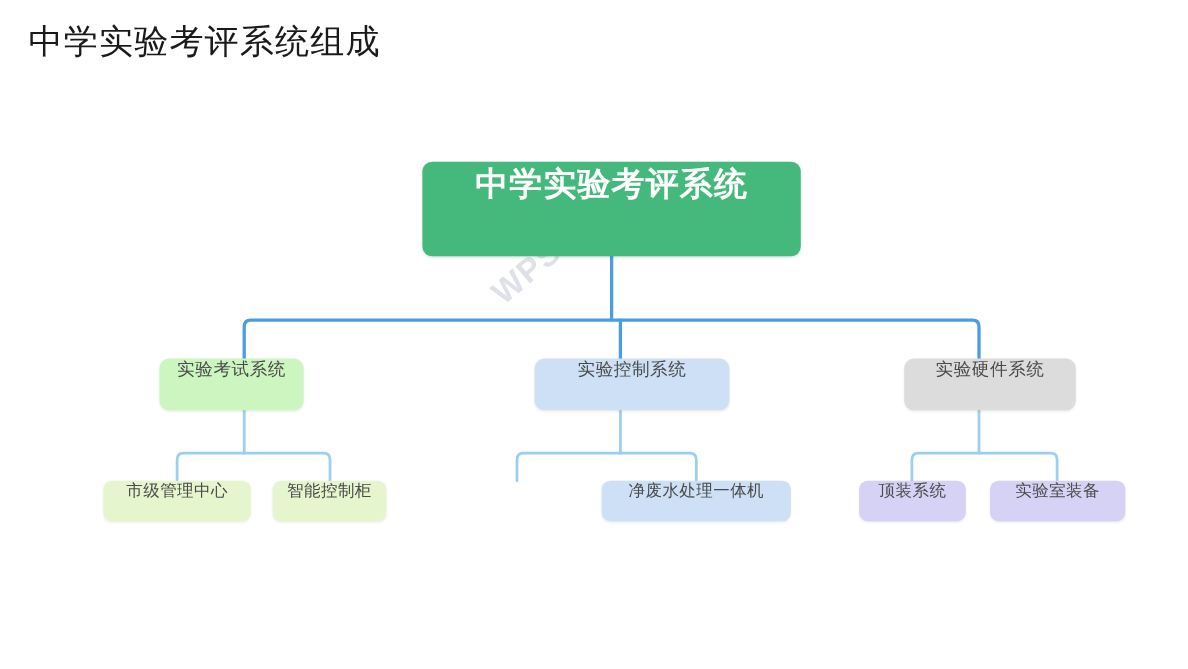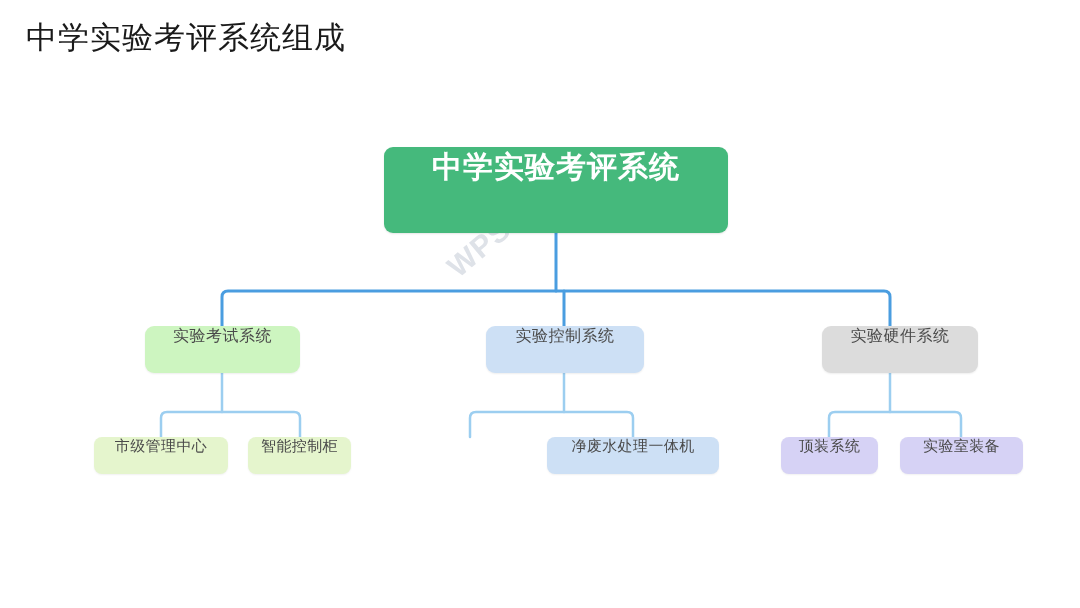--- a/index.html
+++ b/index.html
@@ -136,31 +136,31 @@
         <path d="M 813,437 L 813,418 Q 813,412 819,412 L 939,412 Q 945,412 945,418 L 945,437"></path>
       </g>
     </svg>
 
     <div id="watermark">WPS Mind</div>
 
     <div class="node root" style="left: 368px; top: 147px; width: 344px; height: 86px;">
       <span>中学实验考评系统</span>
     </div>
 
-    <div class="node lvl2" style="left: 129px; top: 326px; width: 155px; height: 47px; background: rgb(205, 245, 192);">
+    <div class="node lvl2" style="left: 129px; top: 326px; width: 131px; height: 47px; background: rgb(205, 245, 192);">
       <span>实验考试系统</span>
     </div>
     <div class="node lvl3" style="left: 78px; top: 437px; width: 134px; height: 37px; background: rgb(229, 245, 205);">
       <span>市级管理中心</span>
     </div>
     <div class="node lvl3" style="left: 232px; top: 437px; width: 103px; height: 37px; background: rgb(229, 245, 205);">
       <span>智能控制柜</span>
     </div>
 
-    <div class="node lvl2" style="left: 470px; top: 326px; width: 158px; height: 47px; background: rgb(205, 224, 245);">
+    <div class="node lvl2" style="left: 470px; top: 326px; width: 177px; height: 47px; background: rgb(205, 224, 245);">
       <span>实验控制系统</span>
     </div>
     <div class="node lvl3" style="left: 531px; top: 437px; width: 172px; height: 37px; background: rgb(205, 224, 245);">
       <span>净废水处理一体机</span>
     </div>
 
     <div class="node lvl2" style="left: 806px; top: 326px; width: 156px; height: 47px; background: rgb(220, 220, 220);">
       <span>实验硬件系统</span>
     </div>
     <div class="node lvl3" style="left: 765px; top: 437px; width: 97px; height: 37px; background: rgb(214, 210, 245);">

